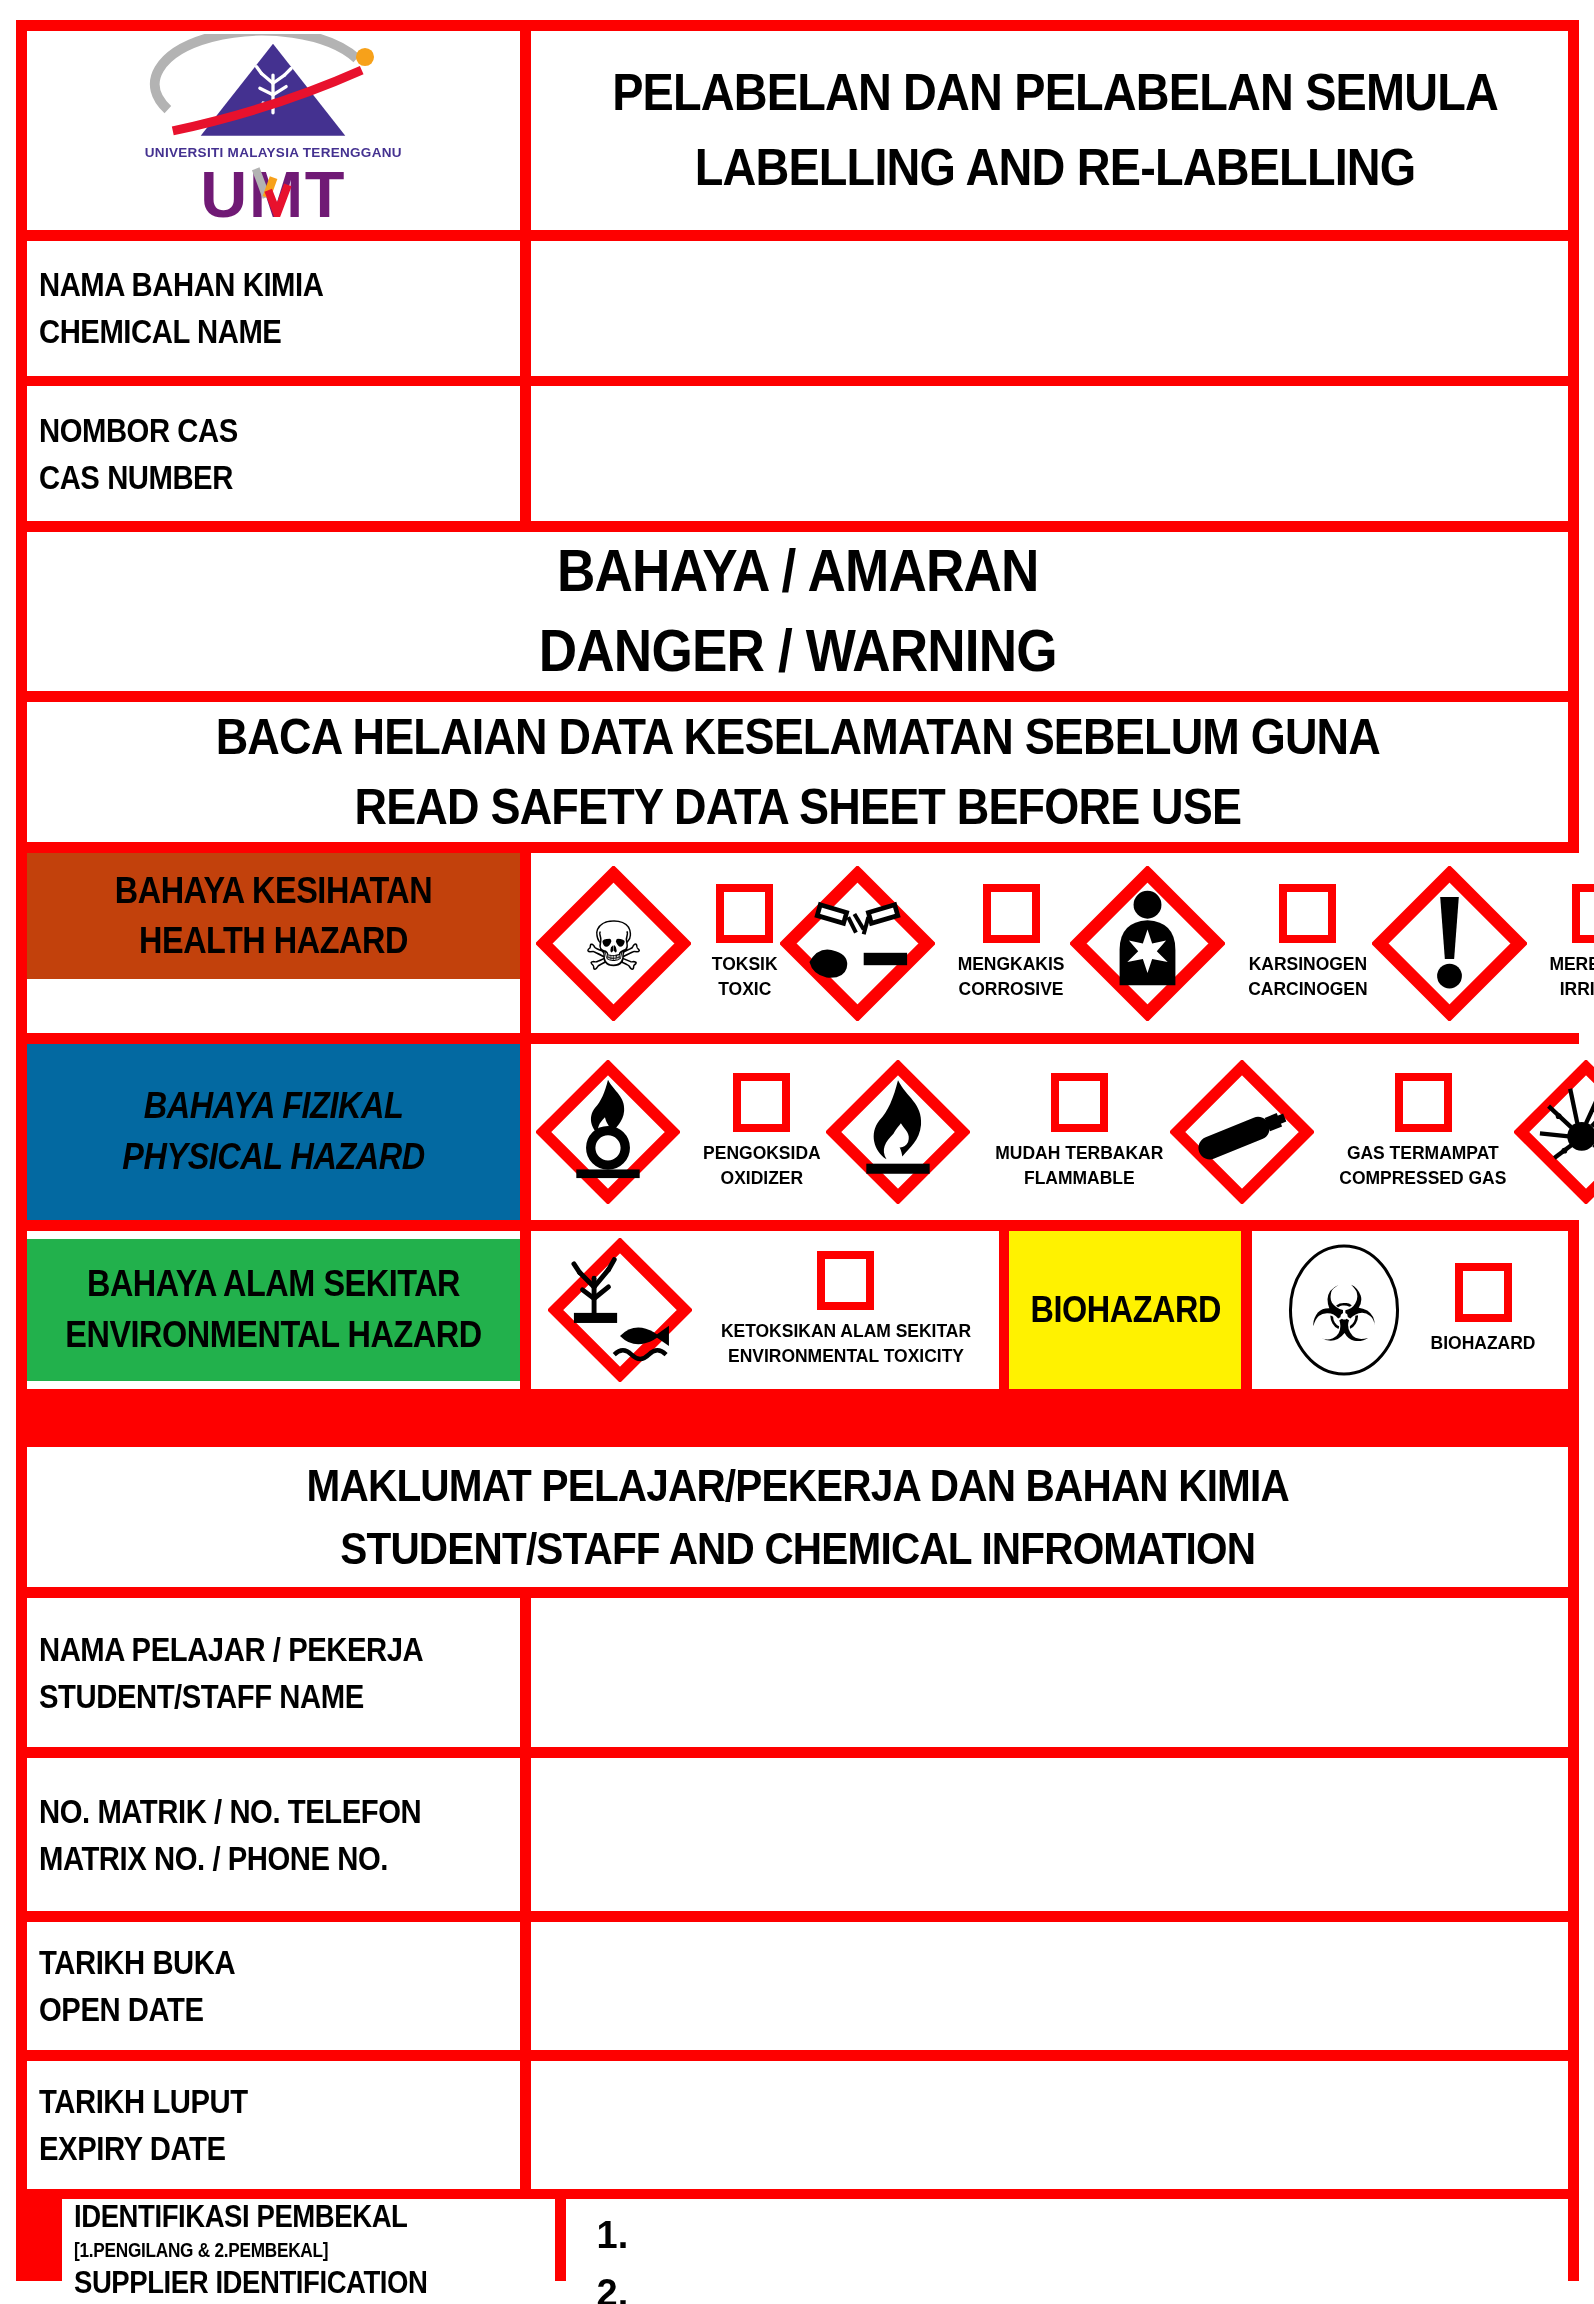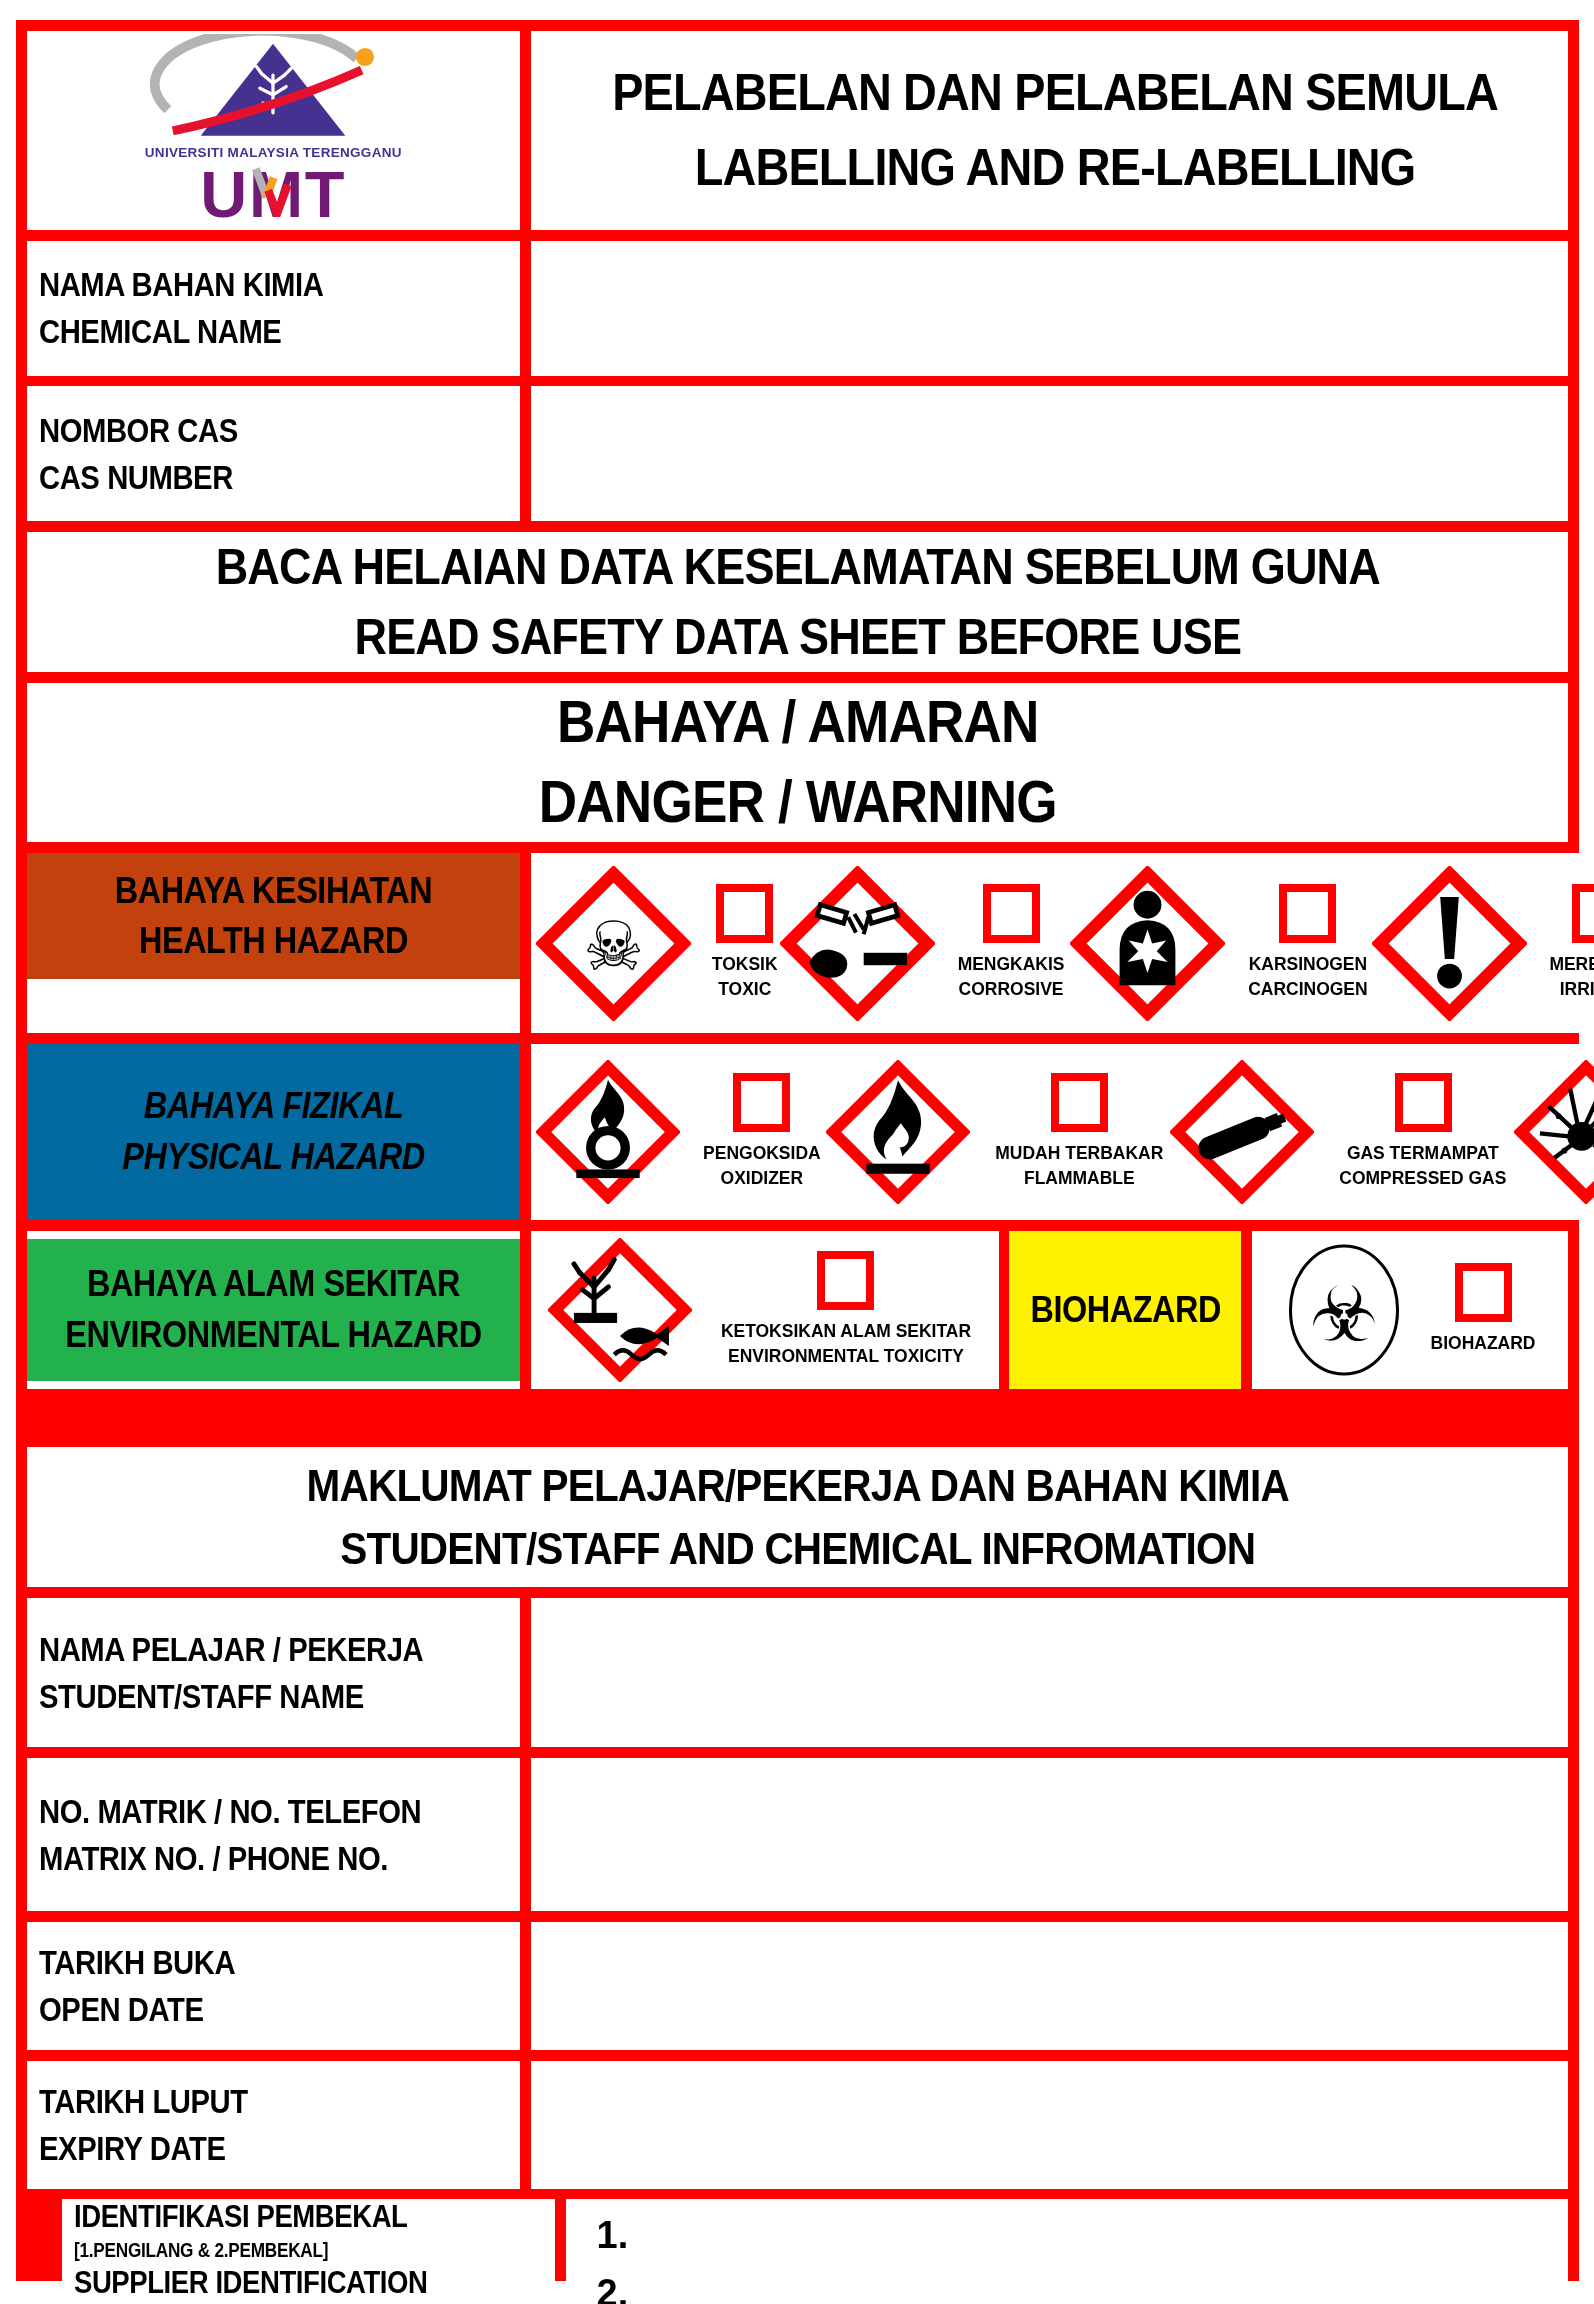--- a/index.html
+++ b/index.html
@@ -102,34 +102,34 @@
   <div class="row" style="flex-basis:135px;">
     <div class="c lc">
       <div class="sqz lbl">
         <div>NOMBOR CAS</div>
         <div>CAS NUMBER</div>
       </div>
     </div>
     <div class="c rc"></div>
   </div>
 
+  <div class="row" style="flex-basis:144px;">
+    <div class="c full">
+      <div class="sqzc signal">
+        <div>BAHAYA / AMARAN</div>
+        <div>DANGER / WARNING</div>
+      </div>
+    </div>
+  </div>
+
   <div class="row" style="flex-basis:140px;">
     <div class="c full">
       <div class="sqzc instr">
         <div>BACA HELAIAN DATA KESELAMATAN SEBELUM GUNA</div>
         <div>READ SAFETY DATA SHEET BEFORE USE</div>
-      </div>
-    </div>
-  </div>
-
-  <div class="row" style="flex-basis:144px;">
-    <div class="c full">
-      <div class="sqzc signal">
-        <div>BAHAYA / AMARAN</div>
-        <div>DANGER / WARNING</div>
       </div>
     </div>
   </div>
 
   <div class="row" style="flex-basis:180px;">
     <div class="c lc" style="padding-left:0;justify-content:flex-start;">
       <div class="fillbox" style="height:126px;background:#c2410c;">
         <div class="hazlbl sqzc">
           <div>BAHAYA KESIHATAN</div>
           <div>HEALTH HAZARD</div>

